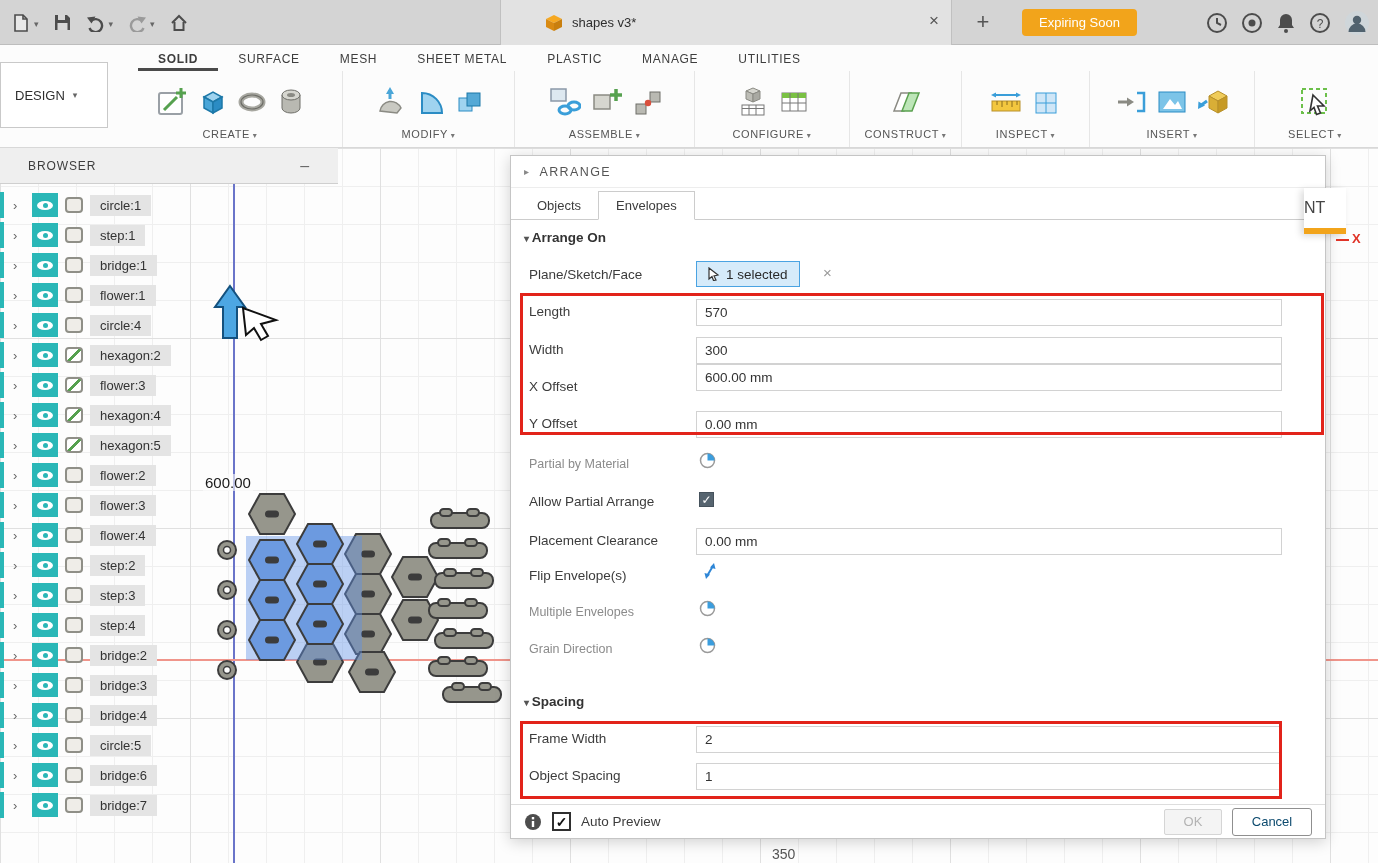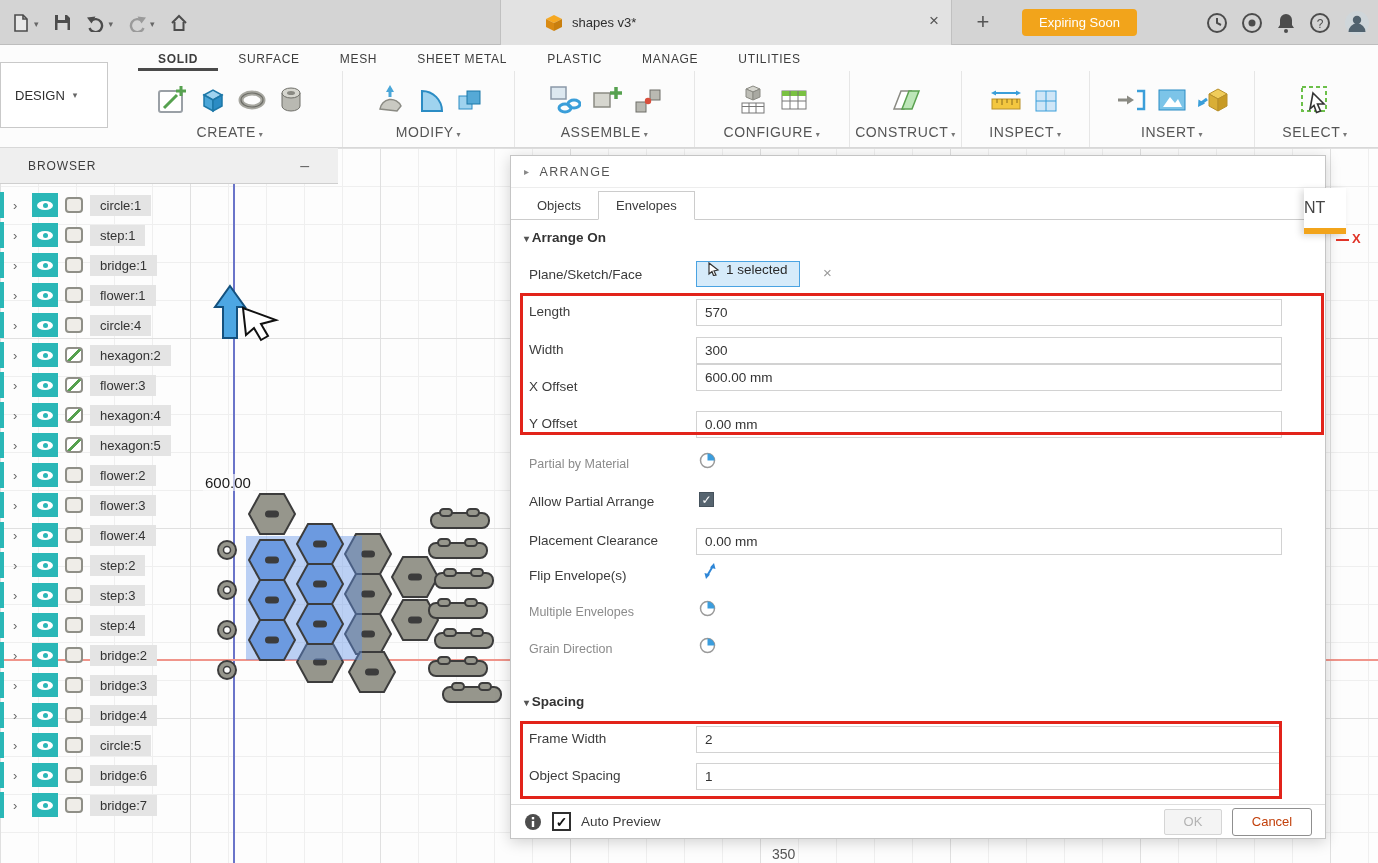--- a/index.html
+++ b/index.html
@@ -30,21 +30,21 @@
   .expiring{position:absolute;left:1022px;top:9px;height:27px;padding:0 17px;background:#F2A41B;border:none;border-radius:4px;color:#fff;font-size:13px;font-family:inherit;cursor:pointer}
   .tb-right{position:absolute;right:8px;top:0;height:45px;display:flex;align-items:center;gap:13px}
 
   
   .ribbontabs{position:absolute;left:0;top:45px;right:0;height:26px;background:#fcfcfc;display:flex;align-items:flex-end;padding-left:138px;z-index:35}
   .rtab{padding:4px 20px 5px;font-size:12px;letter-spacing:.7px;color:#3d3d3d;cursor:pointer;white-space:nowrap}
   .rtab.active{font-weight:bold;border-bottom:3px solid #4a4a4a;padding-bottom:2px}
   .toolbar{position:absolute;left:0;top:71px;right:0;height:77px;background:#fcfcfc;border-bottom:1px solid #d8d8d8;display:flex;padding-left:118px;z-index:34}
   .tgroup{display:flex;flex-direction:column;align-items:center;justify-content:space-between;padding:5px 0 7px;border-right:1px solid #e6e6e6}
   .tgroup .icons{display:flex;align-items:center;gap:9px;flex:1}
-  .glabel{font-size:14px;color:#555;letter-spacing:.6px;cursor:pointer}
+  .glabel{font-size:11px;color:#555;letter-spacing:.6px;cursor:pointer}
   .glabel::after{content:" ▾";font-size:8px;color:#777}
   .designbox{position:absolute;left:0;top:62px;width:108px;height:66px;background:#fff;border:1px solid #c9c9c9;display:flex;align-items:center;padding-left:14px;font-size:13px;color:#2e2e2e;z-index:36;cursor:pointer}
   .designbox::after{content:" ▾";font-size:9px;color:#666;margin-left:8px}
   .ticon{cursor:pointer}
 
   
   .browser{position:absolute;left:0;top:148px;width:338px;bottom:0;z-index:10}
   .br-head{height:36px;background:#efefef;border-bottom:1px solid #cfcfcf;display:flex;align-items:center;padding:0 28px;font-size:12px;letter-spacing:.9px;color:#3d3d3d}
   .br-min{margin-left:auto;color:#666;font-size:16px;cursor:pointer}
   .br-rows{position:absolute;top:42px;left:0;right:0}
@@ -64,33 +64,33 @@
   .dlg-head{height:32px;display:flex;align-items:center;gap:9px;padding:0 13px;border-bottom:1px solid #ededed;color:#555;font-size:12.5px;letter-spacing:1.4px}
   .dlg-head::before{content:"▸";color:#888;font-size:10px}
   .dlg-tabs{position:relative;height:32px;border-bottom:1px solid #ccc;display:flex;align-items:flex-end;padding-left:9px}
   .dtab{padding:6px 17px;font-size:13px;color:#3d3d3d;background:#fff;cursor:pointer}
   .dtab.active{border:1px solid #ccc;border-bottom:1px solid #fff;margin-bottom:-1px}
   .sect{position:absolute;left:13px;font-weight:bold;font-size:13.5px;color:#333;cursor:pointer}
   .sect::before{content:"▾  ";font-size:10px;color:#555}
   .dlabel{position:absolute;left:18px;font-size:13.5px;color:#3c3c3c;white-space:nowrap}
   .dlabel.gray{color:#8b8b8b;font-size:12.5px}
   .dfield{position:absolute;left:185px;width:586px;height:27px;border:1px solid #d2d2d2;background:#fff;font-family:"Liberation Sans",sans-serif;font-size:13.5px;color:#333;padding:0 8px}
-  .sel-btn{position:absolute;left:185px;top:105px;height:26px;display:inline-flex;align-items:flex-start;gap:6px;background:#d6ebfa;border:1px solid #4aa3e2;padding:0 11px;font-size:13.5px;color:#2a2a2a;cursor:pointer}
+  .sel-btn{position:absolute;left:185px;top:105px;height:26px;display:inline-flex;align-items:center;gap:6px;background:#d6ebfa;border:1px solid #4aa3e2;padding:0 11px;font-size:13.5px;color:#2a2a2a;cursor:pointer}
   .sel-clear{position:absolute;left:312px;top:108px;font-size:15px;color:#999;cursor:pointer}
   .anno{position:absolute;border:3px solid #e2231a;z-index:26;pointer-events:none}
   .cb-filled{position:absolute;left:188px;width:15px;height:15px;background:#56646f;border:1px solid #46525c;color:#fff;font-size:12px;line-height:14px;text-align:center;cursor:pointer}
   .cb-filled::after{content:"✓"}
   .toggle{position:absolute;left:188px;cursor:pointer}
   .flipicn{position:absolute;left:191px;cursor:pointer}
   .dlg-foot{position:absolute;left:0;right:0;bottom:0;height:34px;border-top:1px solid #ddd;display:flex;align-items:center;gap:10px;padding:0 13px;background:#fff}
   .cb-preview{width:19px;height:19px;border:2px solid #2f2f2f;background:#fff;color:#111;font-size:14px;font-weight:bold;line-height:16px;text-align:center;cursor:pointer}
   .cb-preview::after{content:"✓"}
   .ap-label{font-size:13.5px;color:#3c3c3c}
   .btn-ok{margin-left:auto;width:58px;height:26px;background:#f4f4f4;border:1px solid #d5d5d5;color:#b3b3b3;font-family:inherit;font-size:13px;border-radius:2px}
-  .btn-cancel{width:80px;height:28px;background:#fff;border:1px solid #8f8f8f;color:#c2410c;font-family:inherit;font-size:13px;border-radius:3px;cursor:pointer}
+  .btn-cancel{width:80px;height:28px;background:#fff;border:1px solid #8f8f8f;color:#0c4a6e;font-family:inherit;font-size:13px;border-radius:3px;cursor:pointer}
 
   
   .commentfrag{position:absolute;left:1304px;top:188px;width:42px;height:46px;background:#fff;box-shadow:-3px 2px 7px rgba(0,0,0,.15);z-index:28;display:flex;align-items:center;justify-content:flex-start;font-size:16px;color:#444;border-bottom:6px solid #F2A41B}
   .axisx-label{position:absolute;left:1352px;top:231px;color:#e03428;font-size:13px;font-weight:bold;z-index:28}
   .axisx-line{position:absolute;left:1336px;top:239px;width:13px;height:2px;background:#e03428;z-index:28}
 </style>
 </head>
 <body>
 
 <div class="canvas"></div>

